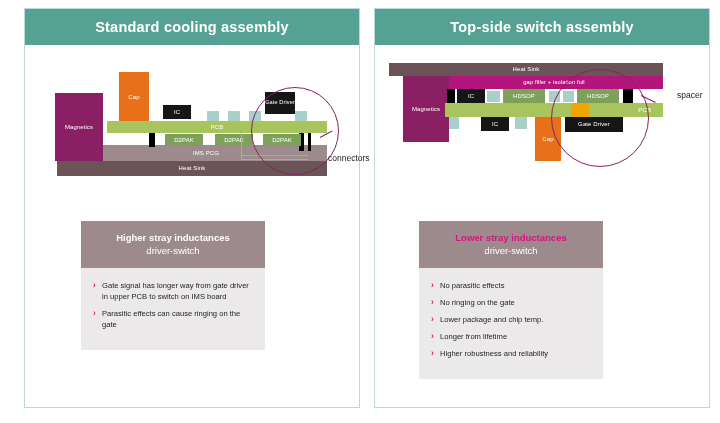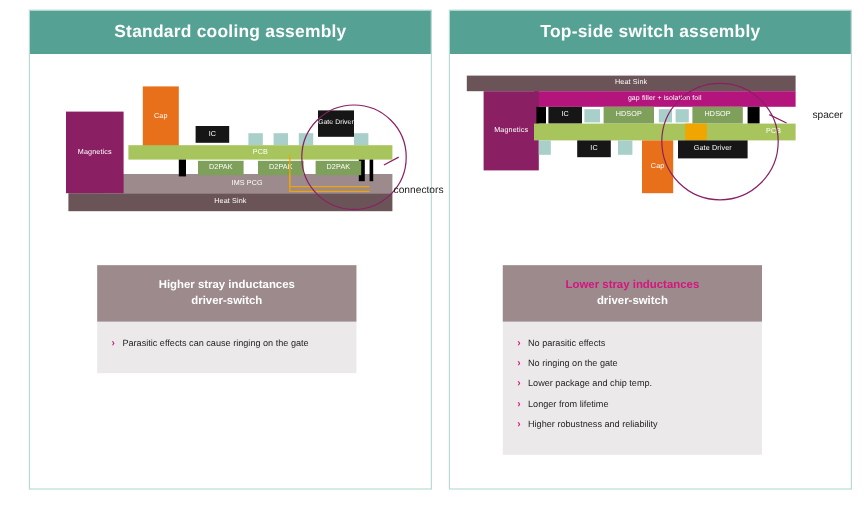--- a/index.html
+++ b/index.html
@@ -57,30 +57,30 @@
     background:transparent;
   }
   .leader{position:absolute;background:#8a2063;height:1.4px;transform-origin:left center;}
   .callout{
     position:absolute;font-size:8.5px;color:#1a1a1a;white-space:nowrap;
   }
   .trace{position:absolute;border:1.6px solid #f0a500;background:transparent;}
 
   
   .card{
-    position:absolute;left:56px;width:216px;top:176px;
+    position:absolute;left:56px;width:184px;top:176px;
     background:#ebe9ea;
   }
   .panel.right .card{left:44px;}
   .card-head{
     background:#9c8a8c;padding:11px 8px 10px;text-align:center;line-height:1.35;
   }
   .card-head .l1{display:block;font-size:9.5px;font-weight:bold;color:#ffffff;}
   .card-head .l1.accent{color:#d6157e;}
-  .card-head .l2{display:block;font-size:9.5px;font-weight:bold;color:#ffffff;}
+  .card-head .l2{display:block;font-size:9.5px;font-weight:normal;color:#ffffff;}
   .card-body{padding:12px 12px 14px;}
   .bullet{
     position:relative;padding-left:9px;margin-bottom:6px;
     font-size:7.6px;color:#1f1f1f;line-height:1.45;
   }
   .bullet:before{
     content:"›";position:absolute;left:0;top:-0.5px;
     color:#d6157e;font-weight:bold;font-size:8.5px;
   }
   .subhead{
@@ -150,20 +150,21 @@
         <div class="leader" style="left:295px;top:92px;width:14px;transform:rotate(-28deg);"></div>
         <div class="callout" style="left:303px;top:108px;">connectors</div>
       </div>
 
       <div class="card">
         <div class="card-head">
           <span class="l1">Higher stray inductances</span>
           <span class="l2">driver-switch</span>
         </div>
         <div class="card-body">
+          <div class="bullet">Gate signal has longer way from gate driver in upper PCB to switch on IMS board</div>
           <div class="bullet">Parasitic effects can cause ringing on the gate</div>
         </div>
       </div>
 
     </div>
   </div>
 
   <div class="panel right">
 
     <div class="panel-header">

